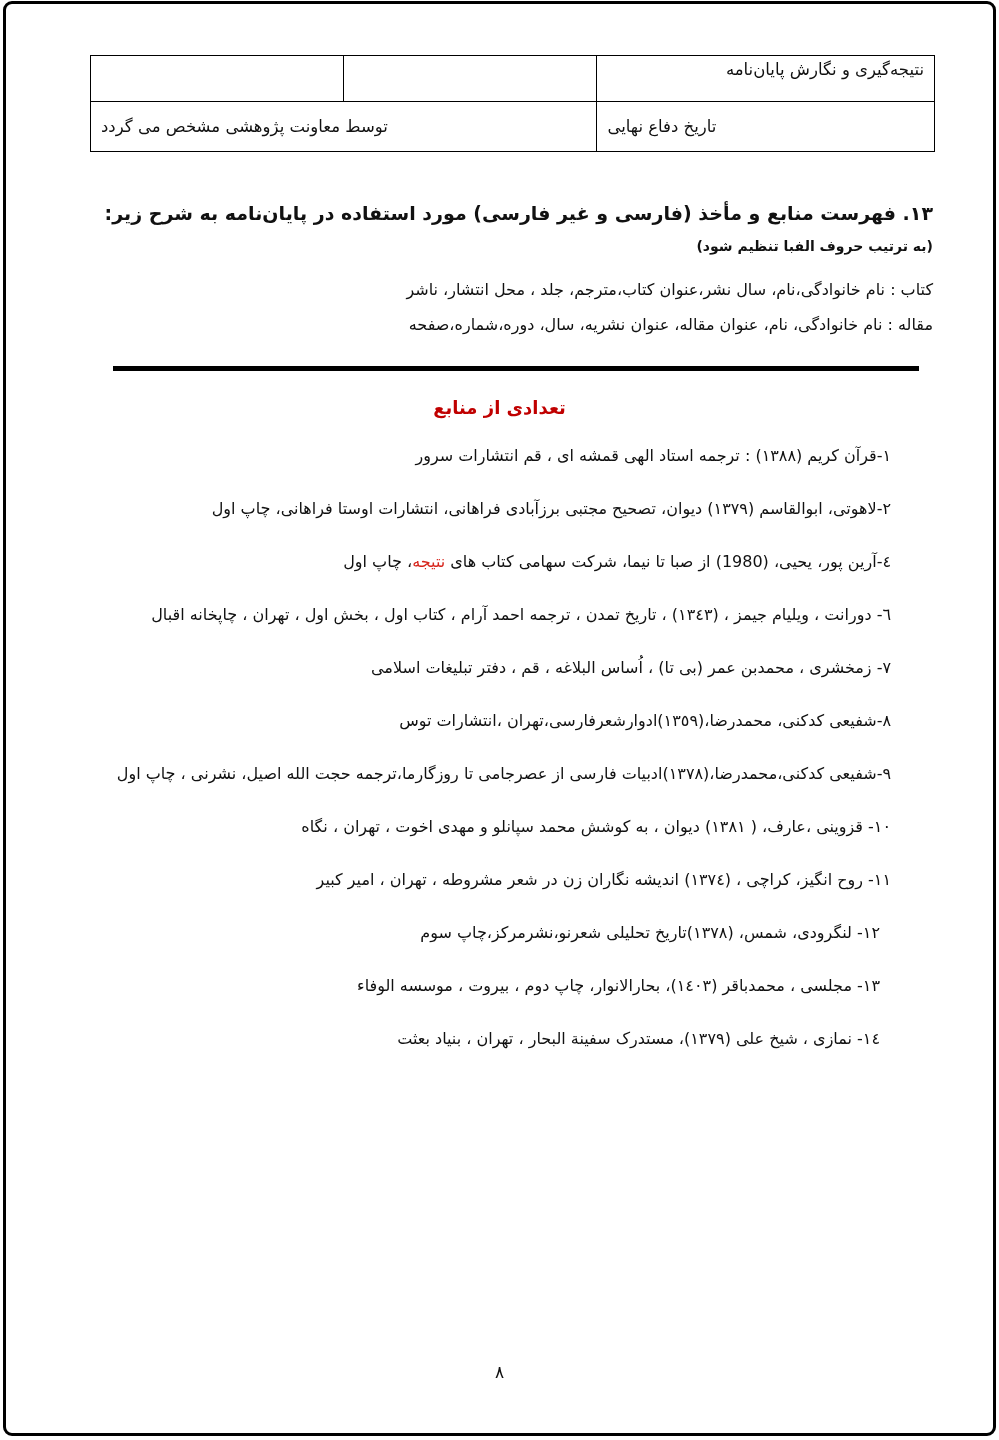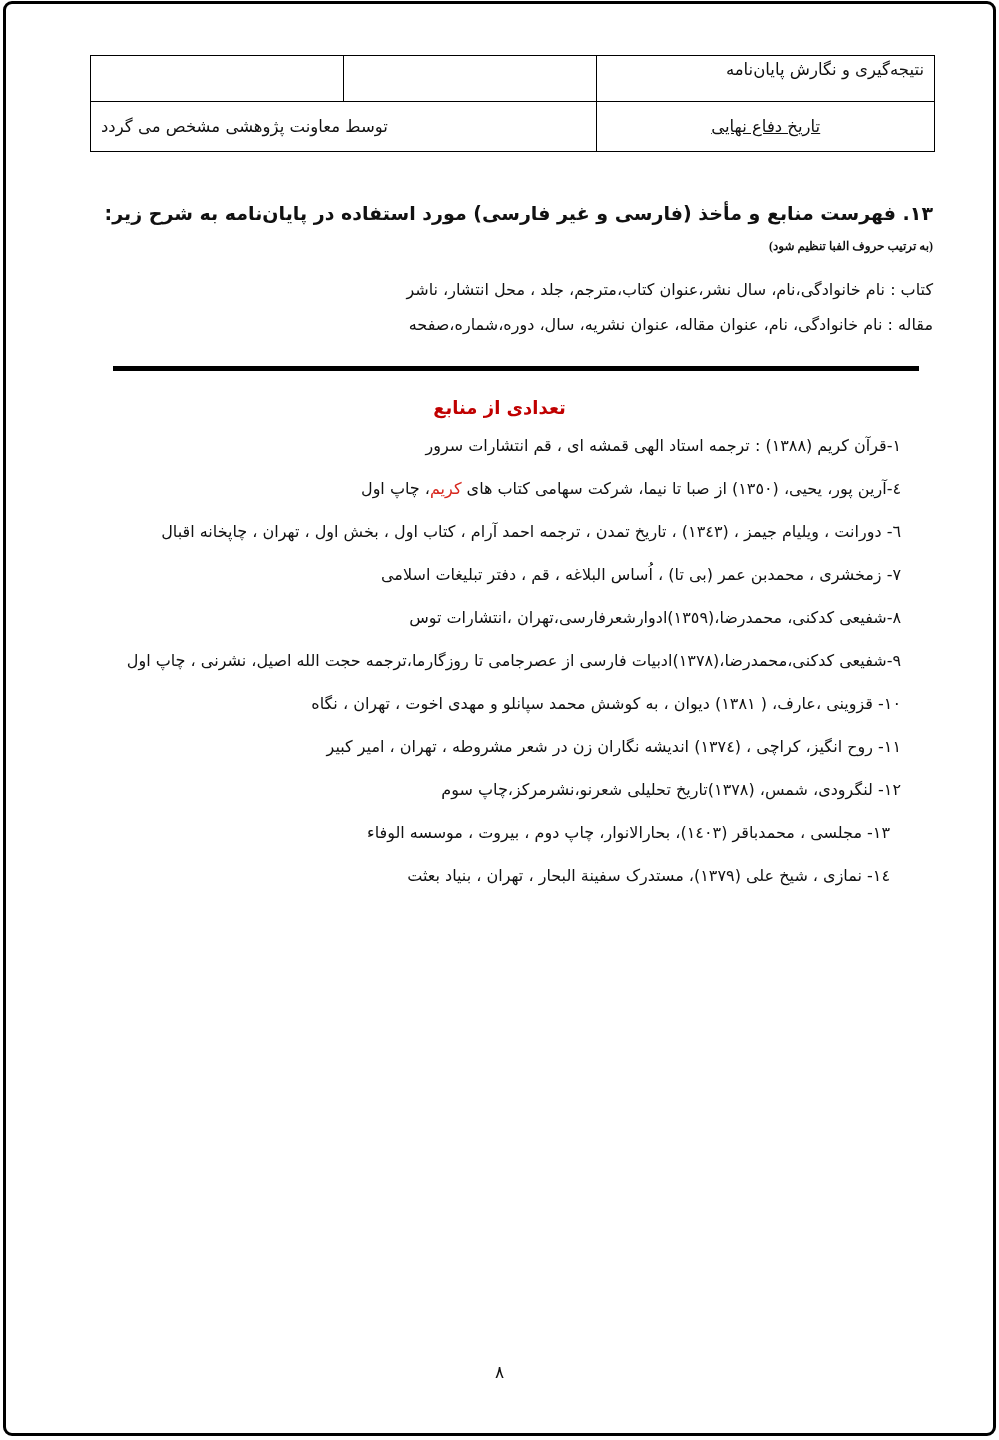--- a/index.html
+++ b/index.html
@@ -22,51 +22,51 @@
   table.top-table {
     position: absolute; top: 55px; right: 64px;
     width: 845px; border-collapse: collapse;
     direction: rtl;
     font-size: 16.5px;
   }
   table.top-table td { border: 1.5px solid #000; padding: 4px 10px; }
   td.cell-r1-label { width: 40%; height: 46px; vertical-align: top; text-align: right; }
   td.cell-r1-mid   { width: 30%; }
   td.cell-r1-left  { width: 30%; }
-  td.cell-r2-label { height: 50px; vertical-align: middle; text-align: center; text-decoration: underline; }
+  td.cell-r2-label { height: 50px; vertical-align: middle; text-align: left; }
   td.cell-r2-value { text-align: left; vertical-align: middle; }
   td.cell-r3-label { height: 44px; vertical-align: middle; text-align: right; }
 
   
   .sec13 {
     position: absolute; top: 198px; right: 66px; left: 66px;
     direction: rtl; text-align: right;
   }
   .sec13-title    { font-size: 19px; font-weight: bold; line-height: 30px; margin-bottom: 4px; }
-  .sec13-subtitle { font-size: 12px; font-weight: bold; line-height: 28px; margin-bottom: 12px; font-family: Liberation Serif, serif; }
+  .sec13-subtitle { font-size: 14px; font-weight: bold; line-height: 28px; margin-bottom: 12px; }
   .format-line    { font-size: 16px; line-height: 35px; }
 
   
   .double-rule {
     position: absolute; top: 366px; right: 80px; width: 806px; height: 4px;
     border-top: 3px solid #000; border-bottom: 2px solid #000;
   }
   .sources-heading {
     position: absolute; top: 397px; left: 0; right: 0;
     text-align: center; font-size: 18px; font-weight: bold;
     color: var(--heading-red, #c00000);
     letter-spacing: 1px;
   }
 
   
   .refs {
     position: absolute; top: 421px; right: 92px; left: 88px;
     direction: rtl; text-align: right;
   }
-  .refs p.ref { font-size: 16px; line-height: 37px; margin: 6px; }
+  .refs p.ref { font-size: 16px; line-height: 37px; margin: 16px; }
   .refs p.ref:nth-child(n+10) { padding-right: 11px; }
   .red-word { color: var(--highlight-red, #d7261d); }
 
   
   .page-number {
     position: absolute; top: 1362px; left: 0; right: 0;
     text-align: center; font-size: 17px; color: #111;
   }
 </style>
 </head>
@@ -94,21 +94,22 @@
     <div class="sec13-subtitle">(به ترتیب حروف الفبا تنظیم شود)</div>
     <div class="format-line">کتاب : نام خانوادگی،نام، سال نشر،عنوان کتاب،مترجم، جلد ، محل انتشار، ناشر</div>
     <div class="format-line">مقاله : نام خانوادگی، نام، عنوان مقاله، عنوان نشریه، سال، دوره،شماره،صفحه</div>
   </div>
 
   <div class="double-rule"></div>
   <div class="sources-heading">تعدادی  از منابع</div>
 
   <div class="refs">
       <p class="ref"><span>١-قرآن کریم (١٣٨٨) : ترجمه استاد الهی قمشه ای ، قم انتشارات سرور</span></p>
-      <p class="ref"><span>٤-آرین پور، یحیی، (١٣٥٠) از صبا تا نیما، شرکت سهامی کتاب های </span><span class="red-word">کریم</span><span>، چاپ اول</span></p>
+      <p class="ref"><span>٢-لاهوتی، ابوالقاسم (١٣٧٩) دیوان، تصحیح مجتبی برزآبادی فراهانی، انتشارات اوستا فراهانی، چاپ اول</span></p>
+      <p class="ref"><span>٤-آرین پور، یحیی، (1980) از صبا تا نیما، شرکت سهامی کتاب های </span><span class="red-word">نتیجه</span><span>، چاپ اول</span></p>
       <p class="ref"><span>٦- دورانت ، ویلیام جیمز ، (١٣٤٣) ، تاریخ تمدن ، ترجمه احمد آرام ، کتاب اول ، بخش اول ، تهران ، چاپخانه اقبال</span></p>
       <p class="ref"><span>٧- زمخشری ، محمدبن عمر (بی تا) ، اُساس البلاغه ، قم ، دفتر تبلیغات اسلامی</span></p>
       <p class="ref"><span>٨-شفیعی کدکنی، محمدرضا،(١٣٥٩)ادوارشعرفارسی،تهران ،انتشارات توس</span></p>
       <p class="ref"><span>٩-شفیعی کدکنی،محمدرضا،(١٣٧٨)ادبیات فارسی از عصرجامی تا روزگارما،ترجمه حجت الله اصیل، نشرنی ، چاپ اول</span></p>
       <p class="ref"><span>١٠- قزوینی ،عارف، ( ١٣٨١) دیوان ، به کوشش محمد سپانلو و مهدی اخوت ، تهران ، نگاه</span></p>
       <p class="ref"><span>١١- روح انگیز، کراچی ، (١٣٧٤) اندیشه نگاران زن در شعر مشروطه ، تهران ، امیر کبیر</span></p>
       <p class="ref"><span>١٢- لنگرودی، شمس، (١٣٧٨)تاریخ تحلیلی شعرنو،نشرمرکز،چاپ سوم</span></p>
       <p class="ref"><span>١٣- مجلسی ، محمدباقر (١٤٠٣)، بحارالانوار، چاپ دوم ، بیروت ، موسسه الوفاء</span></p>
       <p class="ref"><span>١٤- نمازی ، شیخ علی (١٣٧٩)، مستدرک سفینة البحار ، تهران ، بنیاد بعثت</span></p>
     </div>

